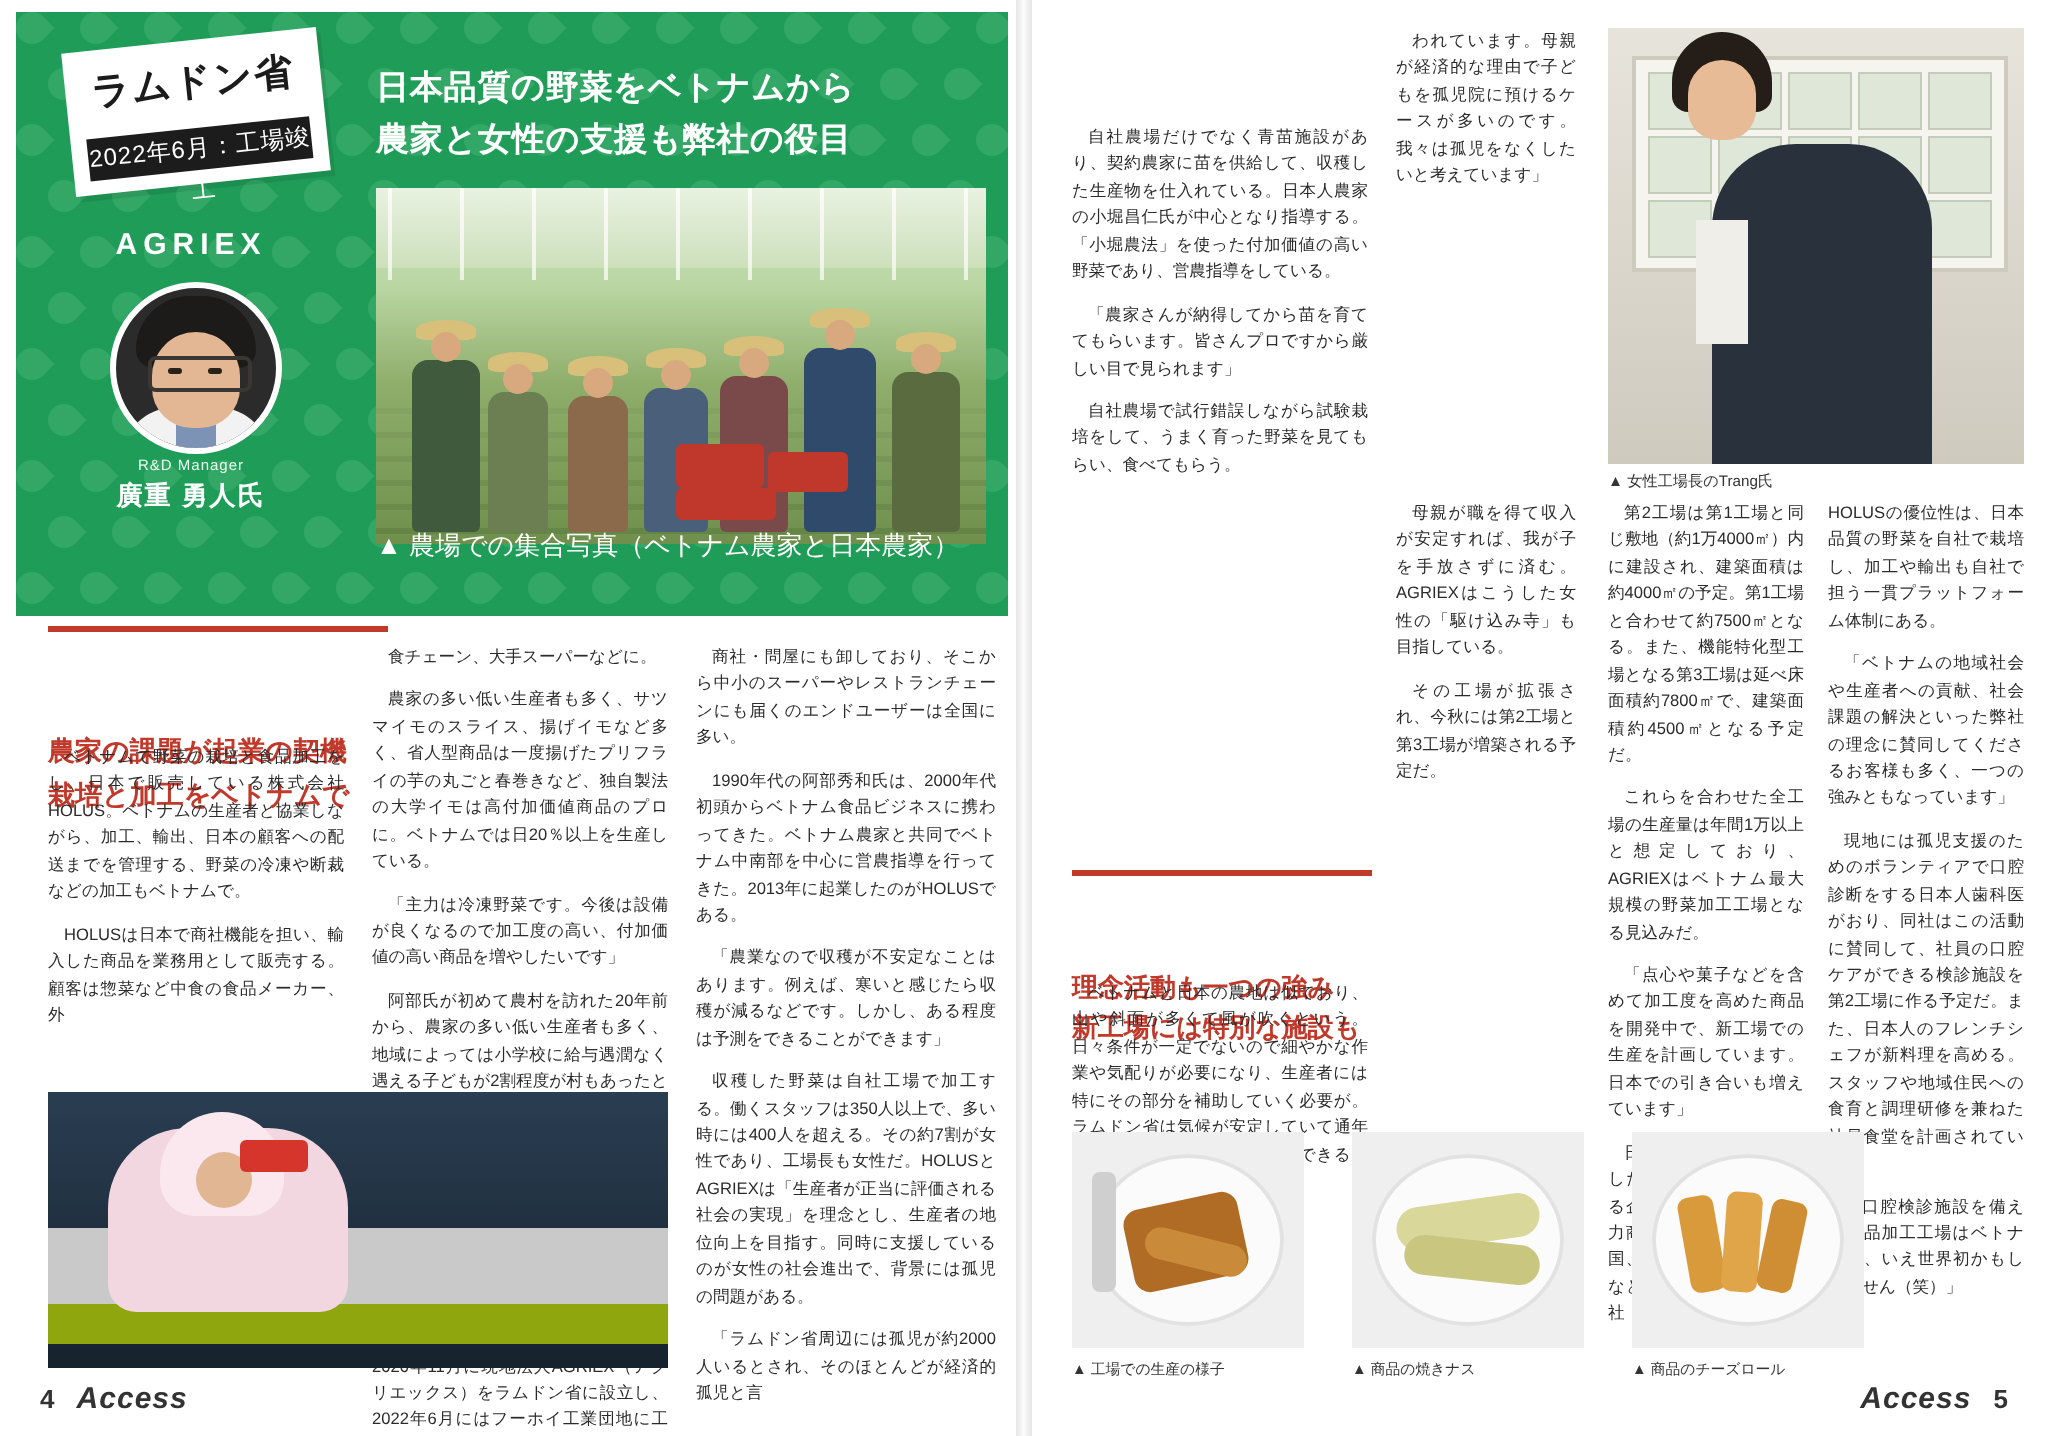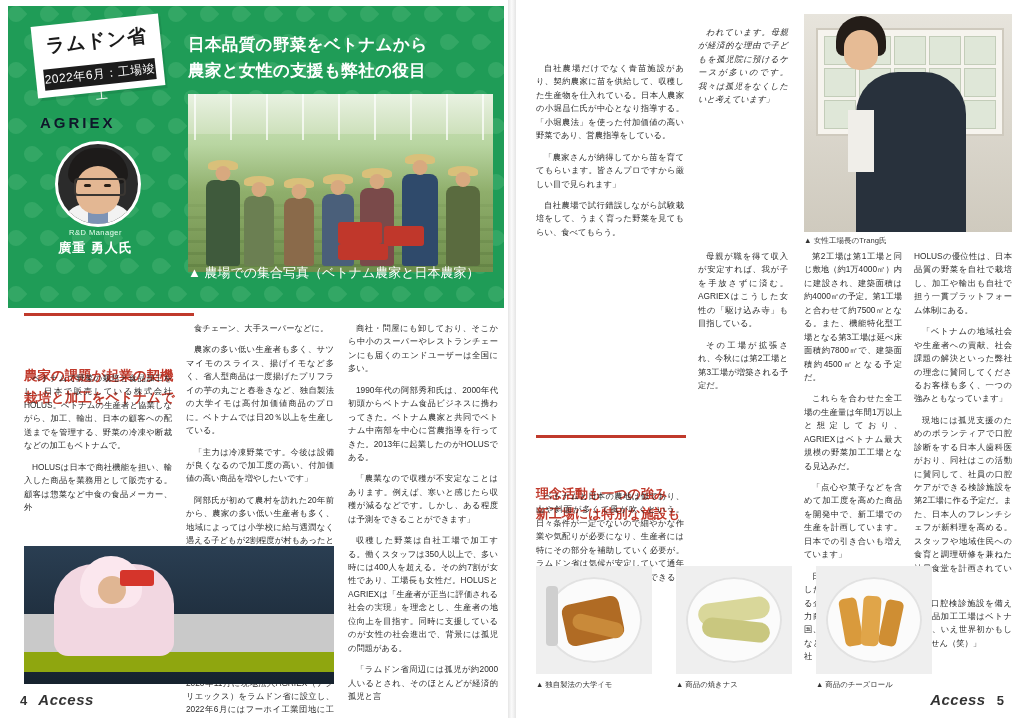--- a/index.html
+++ b/index.html
@@ -21,21 +21,21 @@
   
   .hero{position:absolute;left:8px;top:6px;width:496px;height:302px;background:#1f9c57;overflow:hidden;}
   .hero .pattern{position:absolute;inset:0;opacity:.25;}
   .hero .pattern span{position:absolute;width:16px;height:16px;background:#6ec98f;border-radius:50% 0 50% 50%;transform:rotate(45deg);}
   .hero-left{position:absolute;left:0;top:0;width:175px;height:302px;}
   .tag{position:absolute;left:26px;top:14px;width:128px;height:72px;background:#ffffff;
        transform:rotate(-6deg);box-shadow:2px 3px 0 rgba(0,0,0,.08);}
   .tag .t1{position:absolute;top:8px;left:0;right:0;text-align:center;font-size:19px;font-weight:bold;letter-spacing:1px;color:#1b1b1b;}
   .tag .t2{position:absolute;bottom:7px;left:8px;right:8px;height:21px;background:#1c1c1c;color:#fff;
        font-size:12px;line-height:21px;text-align:center;letter-spacing:.5px;}
-  .brand{position:absolute;left:0;top:108px;width:175px;text-align:left;color:#0f172a;font-size:15px;letter-spacing:3px;font-weight:bold;margin-left:32px;}
+  .brand{position:absolute;left:0;top:108px;width:175px;text-align:center;color:#ffffff;font-size:15px;letter-spacing:3px;font-weight:bold;}
   .portrait{position:absolute;left:47px;top:135px;width:80px;height:80px;border-radius:50%;overflow:hidden;border:3px solid #fff;background:#2b2b2b;}
   .portrait .hair{position:absolute;left:10px;top:4px;width:60px;height:36px;background:#1d1b1a;border-radius:30px 30px 10px 10px;}
   .portrait .face{position:absolute;left:18px;top:22px;width:44px;height:48px;background:#e3b793;border-radius:22px 22px 20px 20px;}
   .portrait .eye1,.portrait .eye2{position:absolute;top:40px;width:7px;height:3px;background:#2a2118;border-radius:2px;}
   .portrait .eye1{left:26px;}.portrait .eye2{left:46px;}
   .portrait .glasses{position:absolute;left:16px;top:34px;width:48px;height:14px;border:2px solid #3a3632;border-radius:4px;}
   .portrait .coat{position:absolute;left:4px;bottom:-6px;width:72px;height:26px;background:#f2f2f2;border-radius:24px 24px 0 0;}
   .portrait .shirt{position:absolute;left:30px;bottom:-6px;width:20px;height:20px;background:#7d93b5;}
   .cap-role{position:absolute;left:0;top:222px;width:175px;text-align:center;color:#eafff1;font-size:7.5px;letter-spacing:.5px;}
   .cap-name{position:absolute;left:0;top:233px;width:175px;text-align:center;color:#ffffff;font-size:13px;font-weight:bold;letter-spacing:1px;}
@@ -410,21 +410,21 @@
 
   <div class="page-right">
 
 
     <div class="rc" id="rcol1" style="left:24px;top:62px;width:148px;">
         <p>自社農場だけでなく青苗施設があり、契約農家に苗を供給して、収穫した生産物を仕入れている。日本人農家の小堀昌仁氏が中心となり指導する。「小堀農法」を使った付加価値の高い野菜であり、営農指導をしている。</p>
         <p>「農家さんが納得してから苗を育ててもらいます。皆さんプロですから厳しい目で見られます」</p>
         <p>自社農場で試行錯誤しながら試験栽培をして、うまく育った野菜を見てもらい、食べてもらう。</p>
       </div>
 
-    <div class="rc" id="rcol2" style="left:186px;top:26px;width:90px;font-style:italic;">
+    <div class="rc" id="rcol2" style="left:186px;top:14px;width:90px;">
         <p>われています。母親が経済的な理由で子どもを孤児院に預けるケースが多いのです。我々は孤児をなくしたいと考えています」</p>
       </div>
 
     <div class="rphoto">
       <div class="rp-bg"></div>
       <div class="rp-board" id="rpboard">
           <div class="cell" style="left: 6px; top: 6px; width: 30px; height: 27px;"></div>
           <div class="cell" style="left: 41px; top: 6px; width: 30px; height: 27px;"></div>
           <div class="cell" style="left: 76px; top: 6px; width: 30px; height: 27px;"></div>
           <div class="cell" style="left: 111px; top: 6px; width: 30px; height: 27px;"></div>
@@ -486,21 +486,21 @@
       <div style="position:absolute;left:26px;top:54px;width:68px;height:20px;background:#c9c77f;border-radius:12px;transform:rotate(6deg);"></div>
     </div>
     <div class="botphoto" style="left:304px;">
       <div class="bp-plate"></div>
         <div class="bp-dish"></div>
       <div style="position:absolute;left:26px;top:32px;width:18px;height:48px;background:#d99a3c;border-radius:5px;transform:rotate(-10deg);"></div>
       <div style="position:absolute;left:46px;top:30px;width:18px;height:50px;background:#e0a549;border-radius:5px;transform:rotate(4deg);"></div>
       <div style="position:absolute;left:66px;top:34px;width:18px;height:46px;background:#cf8e33;border-radius:5px;transform:rotate(12deg);"></div>
     </div>
 
-    <div class="bcap" style="left:24px;">▲ 独自製法の大学イモ</div>
+    <div class="bcap" style="left:24px;">▲ 工場での生産の様子</div>
     <div class="bcap" style="left:164px;">▲ 商品の焼きナス</div>
     <div class="bcap" style="left:304px;">▲ 商品のチーズロール</div>
 
     <div class="folio-right">
       <span class="word">Access</span>
       <span class="num">5</span>
     </div>
   </div>
 
   <div class="gutter"></div>

